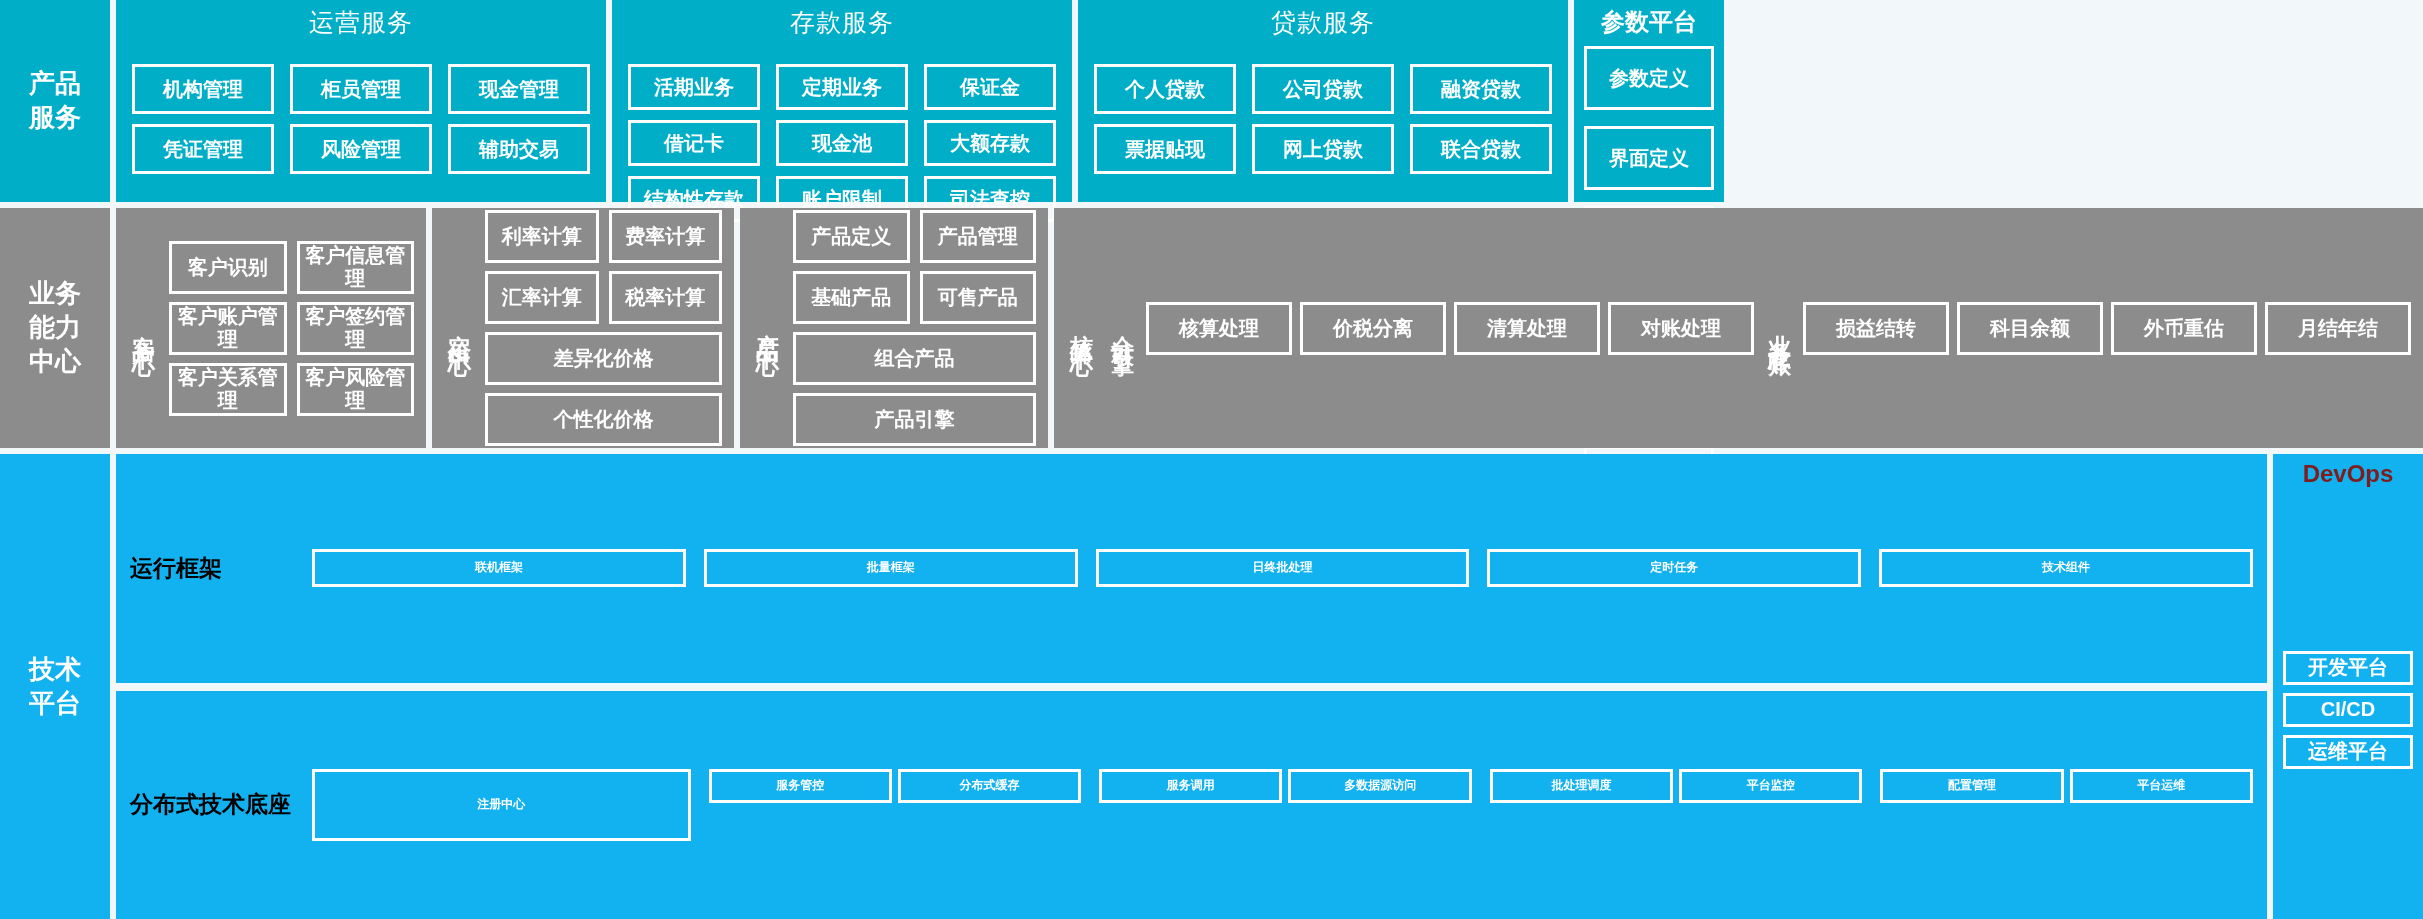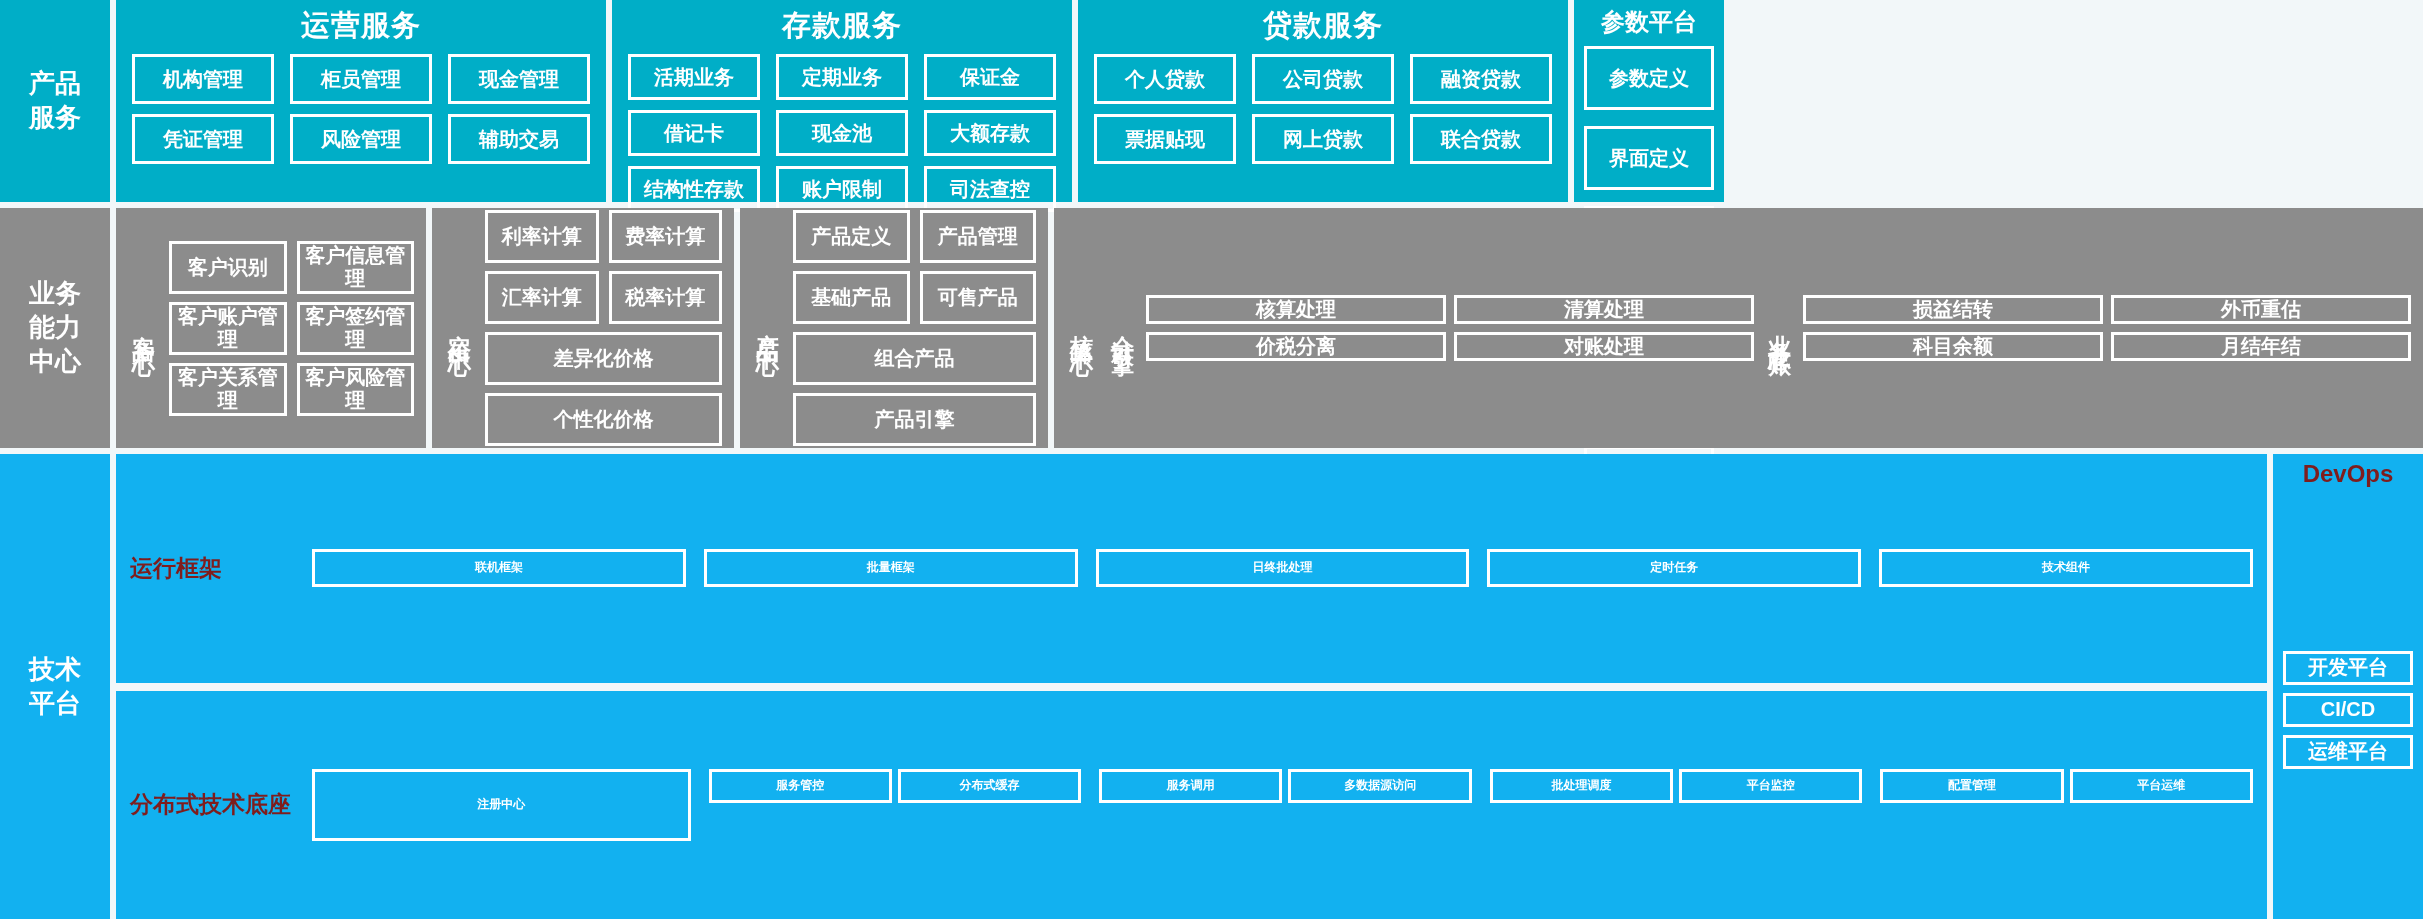--- a/index.html
+++ b/index.html
@@ -35,21 +35,21 @@
     flex: 0 0 110px;
   }
   .band-label.tech { background: #12b1f0; }
 
   .svc-group {
     background: #00aec7;
     display: flex; flex-direction: column;
     align-items: center;
     padding: 6px 16px 10px 16px;
   }
-  .svc-title { color:#fff; font-size: 29px; font-weight: bold; margin-bottom: 8px; letter-spacing: 1px;}
+  .svc-title { color:#fff; font-size: 25px; font-weight: normal; margin-bottom: 25px; letter-spacing: 1px;}
   .svc-rows { display: flex; flex-direction: column; gap: 10px; width: 100%; align-items: center;}
   .svc-line { display: flex; gap: 16px; justify-content: flex-start; }
   .svc-tile { width: 144px; height: 46px; font-size: 20px; }
 
   .grp-operation { flex: 0 0 416px; }
   .grp-operation .svc-tile { width: 142px; height: 50px; }
   .grp-deposit   { flex: 0 0 436px; }
   .grp-deposit .svc-tile { width: 132px; height: 46px; }
   .grp-loan      { flex: 0 0 419px; }
   .grp-loan .svc-tile { width: 142px; height: 50px; }
@@ -87,33 +87,33 @@
   .cc-line { display: flex; gap: 10px; }
   .cc-tile { flex: 1; height: 53px; font-size: 20px; }
 
   .cc-customer { flex: 0 0 310px; }
   .cc-pricing  { flex: 0 0 302px; }
   .cc-product  { flex: 0 0 308px; }
   .cc-account  { flex: 1; }
 
   .acct-split { display: flex; gap: 10px; flex: 1; height: 100%; }
   .acct-section { display: flex; gap: 8px; flex: 1; align-items: center; }
-  .acct-col { display: flex; flex-direction: column; gap: 8px; flex: 1; }
+  .acct-col { display: flex; flex-direction: row; gap: 8px; flex: 1; align-items: flex-end; }
 
   
   .row-tech { display: flex; gap: 6px; flex: 1; }
   .tech-stack { display: flex; flex-direction: column; gap: 8px; flex: 1; }
   .tech-band {
     background: #12b1f0;
     display: flex; align-items: center;
     padding: 6px 14px;
     gap: 14px;
     flex: 1;
   }
-  .tech-name { color:#7f1d1d; font-weight: bold; font-size: 23px; flex: 0 0 168px; }
+  .tech-name { color:#000000; font-weight: bold; font-size: 23px; flex: 0 0 168px; }
   .tech-tiles { display: flex; gap: 18px; flex: 1; }
   .tech-tile { flex: 1; height: 38px; font-size: 12px; text-align: right; }
   .tech-col { display: flex; flex-direction: row; gap: 6px; flex: 1; }
   .tech-col .tech-tile { height: 34px; }
   .tech-tile.big { height: 72px; }
 
   .devops {
     background: #12b1f0;
     flex: 0 0 150px;
     display: flex; flex-direction: column; align-items: center;

